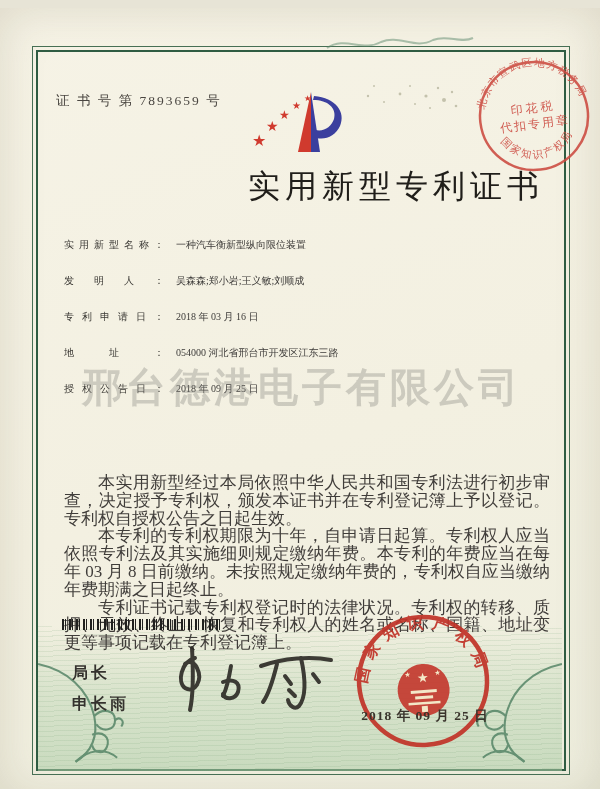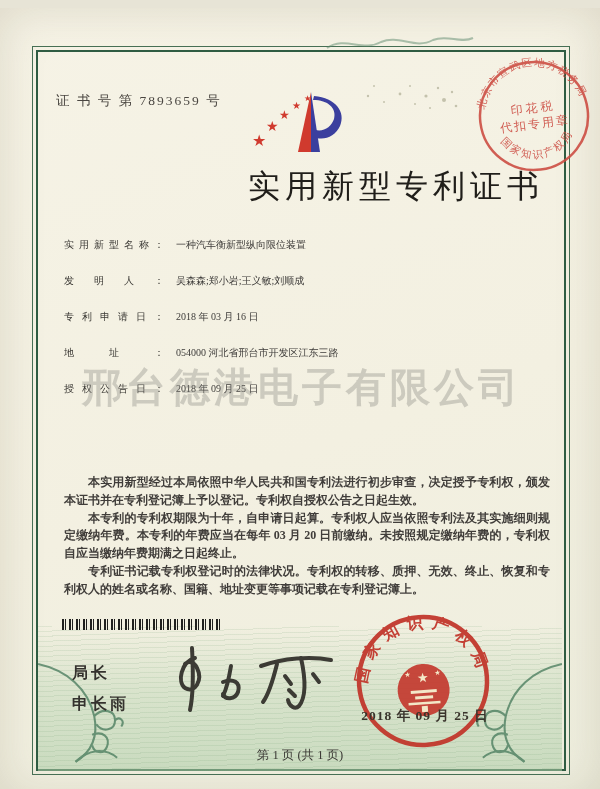--- a/index.html
+++ b/index.html
@@ -18,21 +18,21 @@
   .cert-no{position:absolute;left:56px;top:84px;font-size:13.5px;letter-spacing:2px;color:#4a4641;z-index:3;}
   .logo{position:absolute;left:248px;top:82px;z-index:3;}
   .title{position:absolute;left:0;top:157px;width:544px;text-align:right;font-size:32px;font-weight:normal;
     letter-spacing:5px;color:#201e1a;z-index:3;}
   .fields{position:absolute;left:64px;top:230px;width:486px;z-index:4;font-size:10px;}
   .field-row{position:relative;height:23px;margin-bottom:13px;white-space:nowrap;}
   .flabel{display:inline-block;width:100px;text-align:justify;text-align-last:justify;color:#3a3834;vertical-align:top;}
   .fvalue{margin-left:12px;color:#3c3a38;}
   .grant-right{position:absolute;left:281px;top:0;white-space:nowrap;}
   .paras{position:absolute;left:64px;top:466px;width:486px;z-index:4;}
-  .paras p{margin:0;font-size:12px;line-height:17.8px;text-align:justify;text-indent:2em;color:#403d3a;font-weight:bold;}
+  .paras p{margin:0;font-size:17px;line-height:17.8px;text-align:justify;text-indent:2em;color:#403d3a;}
   .barcode{position:absolute;left:62px;top:611px;width:158px;height:11px;z-index:4;
     background:repeating-linear-gradient(90deg,#20201e 0 2px,transparent 2px 3px,#20201e 3px 4px,transparent 4px 7px,#20201e 7px 9px,transparent 9px 10px,#20201e 10px 11px,transparent 11px 14px);}
   .signer-title{position:absolute;left:72px;top:655px;font-size:16px;letter-spacing:3px;color:#34322e;
     font-family:Liberation Sans, sans-serif;font-weight:600;z-index:4;}
   .signer-name{position:absolute;left:72px;top:686px;font-size:16px;letter-spacing:3px;color:#34322e;
     font-family:"Liberation Sans","DejaVu Sans",sans-serif;font-weight:700;z-index:4;}
   .signature{position:absolute;left:165px;top:636px;z-index:5;}
   .office-seal{position:absolute;left:348px;top:598px;z-index:7;opacity:.92;}
   .seal-date{position:absolute;left:352px;top:699px;width:146px;text-align:center;font-size:13.5px;
     letter-spacing:1px;color:#3a342c;z-index:8;font-weight:600;}
@@ -106,21 +106,21 @@
     <div class="field-row">
       <span class="flabel">地址：</span><span class="fvalue">054000 河北省邢台市开发区江东三路</span>
     </div>
     <div class="field-row">
       <span class="flabel">授权公告日：</span><span class="fvalue">2018 年 09 月 25 日</span>
     </div>
   </div>
 
   <div class="paras">
     <p>本实用新型经过本局依照中华人民共和国专利法进行初步审查，决定授予专利权，颁发本证书并在专利登记簿上予以登记。专利权自授权公告之日起生效。</p>
-    <p>本专利的专利权期限为十年，自申请日起算。专利权人应当依照专利法及其实施细则规定缴纳年费。本专利的年费应当在每年 03 月 20 日前缴纳。未按照规定缴纳年费的，专利权自应当缴纳年费期满之日起终止。</p>
+    <p>本专利的专利权期限为十年，自申请日起算。专利权人应当依照专利法及其实施细则规定缴纳年费。本专利的年费应当在每年 03 月 8 日前缴纳。未按照规定缴纳年费的，专利权自应当缴纳年费期满之日起终止。</p>
     <p>专利证书记载专利权登记时的法律状况。专利权的转移、质押、无效、终止、恢复和专利权人的姓名或名称、国籍、地址变更等事项记载在专利登记簿上。</p>
   </div>
 
   <div class="watermark">邢台德港电子有限公司</div>
 
   <div class="barcode"></div>
 
   <div class="signer-title">局长</div>
   <div class="signer-name">申长雨</div>
 
@@ -192,15 +192,14 @@
   <svg class="flourish bl" width="104" height="104" viewBox="0 0 100 100">
     <g fill="none" stroke="#45795a" stroke-width="2" opacity=".75">
       <path d="M 98 2 C 70 8 50 26 44 52 C 40 72 46 86 62 96"></path>
       <path d="M 44 52 C 36 44 24 46 24 56 C 24 66 36 68 42 60"></path>
       <path d="M 62 96 C 50 84 34 82 22 92"></path>
       <path d="M 46 70 C 36 66 28 72 32 82 C 35 89 44 88 46 80"></path>
       <path d="M 24 56 C 20 52 14 56 18 62"></path>
     </g>
   </svg>
 
-  <div class="footer">第 1 页 (共 1 页)</div>
 
 </div>
 
 </body></html>

